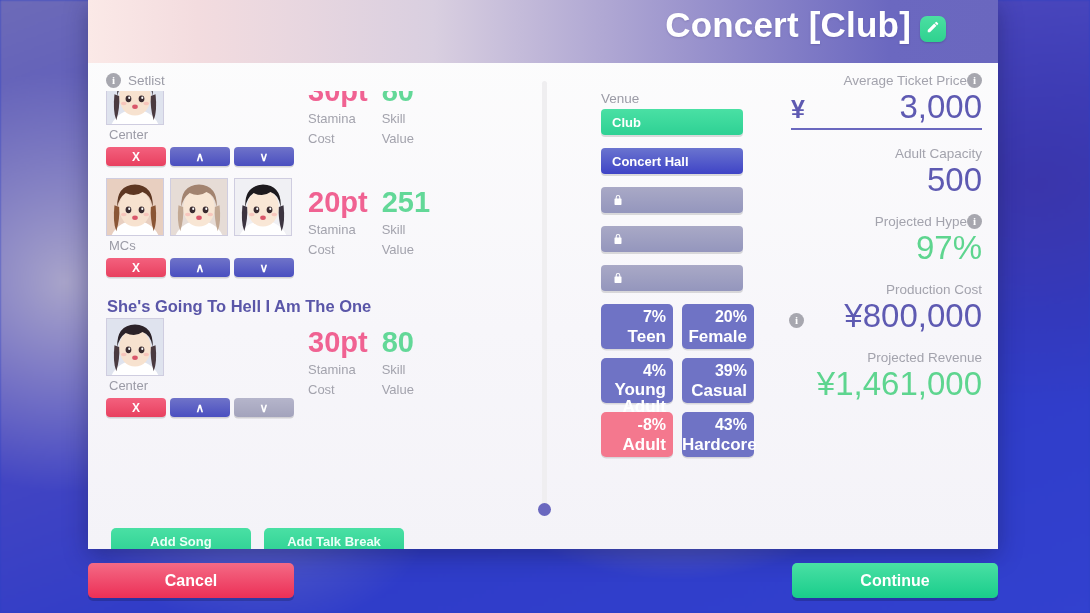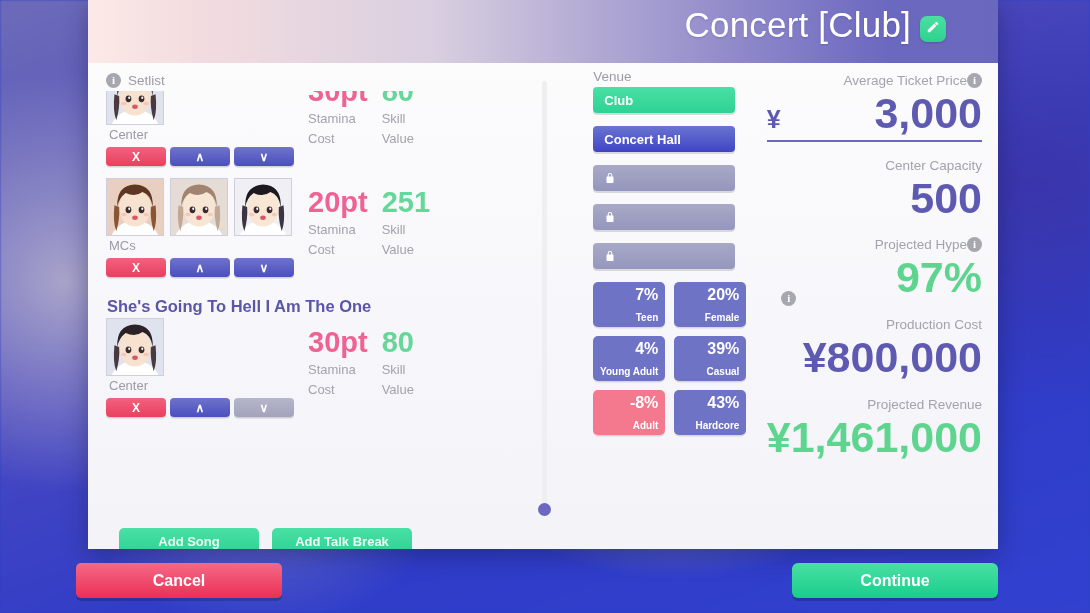--- a/index.html
+++ b/index.html
@@ -29,21 +29,21 @@
   }
   #titlebar {
     position: relative; height: 63px;
     background: linear-gradient(90deg,#fbe9e7 0%,#f3dcdf 12%, #d9cfe0 38%, #9b94cd 66%, #6b68c0 88%, #6a67bf 100%);
   }
   #titlebar .ttl-wrap {
     position: absolute; right: 52px; top: 5px;
     display: flex; align-items: center; gap: 9px;
   }
   #title {
-    font-size: 35px; font-weight: 400; color: #ffffff; letter-spacing: .2px;
+    font-size: 35px; font-weight: 700; color: #ffffff; letter-spacing: .2px;
     text-shadow: 0 1px 2px rgba(60,50,120,.25);
   }
   #edit-btn {
     width: 26px; height: 26px; border-radius: 7px;
     background: linear-gradient(180deg,#4bdfa2 0%,#2fd28f 100%);
     display: flex; align-items: center; justify-content: center;
     box-shadow: 0 1px 2px rgba(0,0,0,.18); cursor: pointer; margin-top: 8px;
   }
   #edit-btn svg { width: 14px; height: 14px; fill: #fff; }
 
@@ -89,42 +89,42 @@
   .cbtn {
     width: 60px; height: 19px; border-radius: 4px; border: none; cursor: pointer;
     color: #fff; font-size: 12px; font-weight: 700; font-family: "Liberation Sans", sans-serif;
     box-shadow: 0 1.5px 0 rgba(0,0,0,.15);
     display: inline-flex; align-items: center; justify-content: center;
   }
   .cbtn.del  { background: linear-gradient(180deg,#f3617e 0%,#e8405f 100%); }
   .cbtn.up   { background: linear-gradient(180deg,#6f73c9 0%,#4a4fc0 100%); }
   .cbtn.down { background: linear-gradient(180deg,#6f73c9 0%,#4a4fc0 100%); }
   .cbtn.disabled { background: linear-gradient(180deg,#b5b5cb 0%,#a3a3bc 100%); cursor: default; }
-  .add-row { display: flex; gap: 13px; margin: 12px 0 0 13px; }
+  .add-row { display: flex; gap: 13px; margin: 12px 0 0 5px; }
   .add-btn {
     width: 140px; height: 26px; border: none; border-radius: 5px; cursor: pointer;
     background: linear-gradient(180deg,#4ae0a4 0%,#2ed194 100%);
     color: #eafff6; font-size: 13px; font-weight: 700;
     font-family: "Liberation Sans", sans-serif;
     box-shadow: 0 2px 0 rgba(0,0,0,.12);
   }
 
   
   #divider { position: relative; width: 88px; }
   #track {
     position: absolute; left: 29px; top: 18px; width: 5px; height: 430px;
     border-radius: 3px; background: #efeef0;
   }
   #thumb {
     position: absolute; left: 25px; top: 440px; width: 13px; height: 13px;
     border-radius: 50%; background: #6a68bf; cursor: pointer;
   }
 
   
-  #venue { position: relative; width: 190px; padding-top: 6px; }
+  #venue { position: relative; width: 190px; padding-top: 28px; }
   .venue-btn {
     width: 142px; height: 26px; border: none; border-radius: 4px; cursor: pointer;
     display: flex; align-items: center; padding-left: 11px; margin-bottom: 13px;
     color: #fff; font-size: 13px; font-weight: 700;
     font-family: "Liberation Sans", sans-serif;
     box-shadow: 0 2px 0 rgba(0,0,0,.13);
   }
   .venue-btn.sel    { background: linear-gradient(180deg,#4ae0a4 0%,#2ed194 100%); }
   .venue-btn.avail  { background: linear-gradient(180deg,#6a74cf 0%,#3f44c6 100%); }
   .venue-btn.locked { background: linear-gradient(180deg,#a9a9c6 0%,#9496bd 100%); cursor: default; }
@@ -135,49 +135,49 @@
   .demo-col { display: flex; flex-direction: column; gap: 9px; }
   .chip {
     width: 72px; height: 45px; border-radius: 5px;
     padding: 3px 7px 4px 0; text-align: right; color: #fff;
     display: flex; flex-direction: column; justify-content: space-between;
     box-shadow: 0 1.5px 0 rgba(0,0,0,.12); cursor: pointer;
   }
   .chip.pos { background: #6f73c5; }
   .chip.neg { background: #f4788e; }
   .chip .v { font-size: 16px; font-weight: 700; line-height: 1.25; }
-  .chip .k { font-size: 10px; font-weight: 700; line-height: 1; }
+  .chip .k { font-size: 17px; font-weight: 700; line-height: 1; }
   #demo-info { position: absolute; left: 188px; top: 9px; }
 
   
   #stats { flex: 1; padding: 10px 16px 0 0; text-align: right; }
   .stat-lbl {
     font-size: 13.5px; color: #a3a3ad;
     display: flex; align-items: center; justify-content: flex-end; gap: 0;
   }
-  .stat-val { font-size: 43px; font-weight: 700; color: #5e5ab2; line-height: 1.18; text-align: right; }
+  .stat-val { font-size: 33px; font-weight: 400; color: #5e5ab2; line-height: 1.18; text-align: right; }
   .stat-val.green { color: #5ed58f; }
   .stat-blk { margin-bottom: 14px; }
   #price-row {
     display: flex; align-items: baseline; justify-content: space-between;
     border-bottom: 2px solid #6a68bf; padding-bottom: 1px; margin-bottom: 16px;
   }
   #yen { font-size: 25px; font-weight: 700; color: #5e5ab2; }
 
   
   #footer { position: absolute; left: 0; top: 549px; width: 1090px; height: 64px; }
   .foot-btn {
     position: absolute; top: 14px; width: 206px; height: 35px;
     border: none; border-radius: 5px; cursor: pointer;
     color: #fff; font-size: 16px; font-weight: 700;
     font-family: "Liberation Sans", sans-serif;
     box-shadow: 0 3px 0 rgba(0,0,0,.18);
   }
-  #cancel-button   { left: 76px;  background: linear-gradient(180deg,#f46a85 0%,#ec2f56 100%); text-align: center; }
-  #continue-button { right: 92px; background: linear-gradient(180deg,#4ae0a4 0%,#19cd8b 100%); border-radius: 6px; }
+  #cancel-button   { left: 88px;  background: linear-gradient(180deg,#f46a85 0%,#ec2f56 100%); text-align: center; }
+  #continue-button { right: 92px; background: linear-gradient(180deg,#4ae0a4 0%,#19cd8b 100%); }
 </style>
 </head>
 <body>
 
 <div id="bg"></div>
 
 <div id="dialog">
 
   <div id="titlebar">
     <div class="ttl-wrap">
@@ -439,21 +439,21 @@
           <span>Average Ticket Price</span>
           <span class="info-i">i</span>
         </div>
         <div id="price-row">
           <span id="yen">¥</span>
           <span class="stat-val">3,000</span>
         </div>
       </div>
 
       <div class="stat-blk">
-        <div class="stat-lbl">Center Capacity</div>
+        <div class="stat-lbl">Adult Capacity</div>
         <div class="stat-val">500</div>
       </div>
 
 
       <div class="stat-blk">
         <div class="stat-lbl">
           <span>Projected Hype</span>
           <span class="info-i">i</span>
         </div>
         <div class="stat-val green">97%</div>

